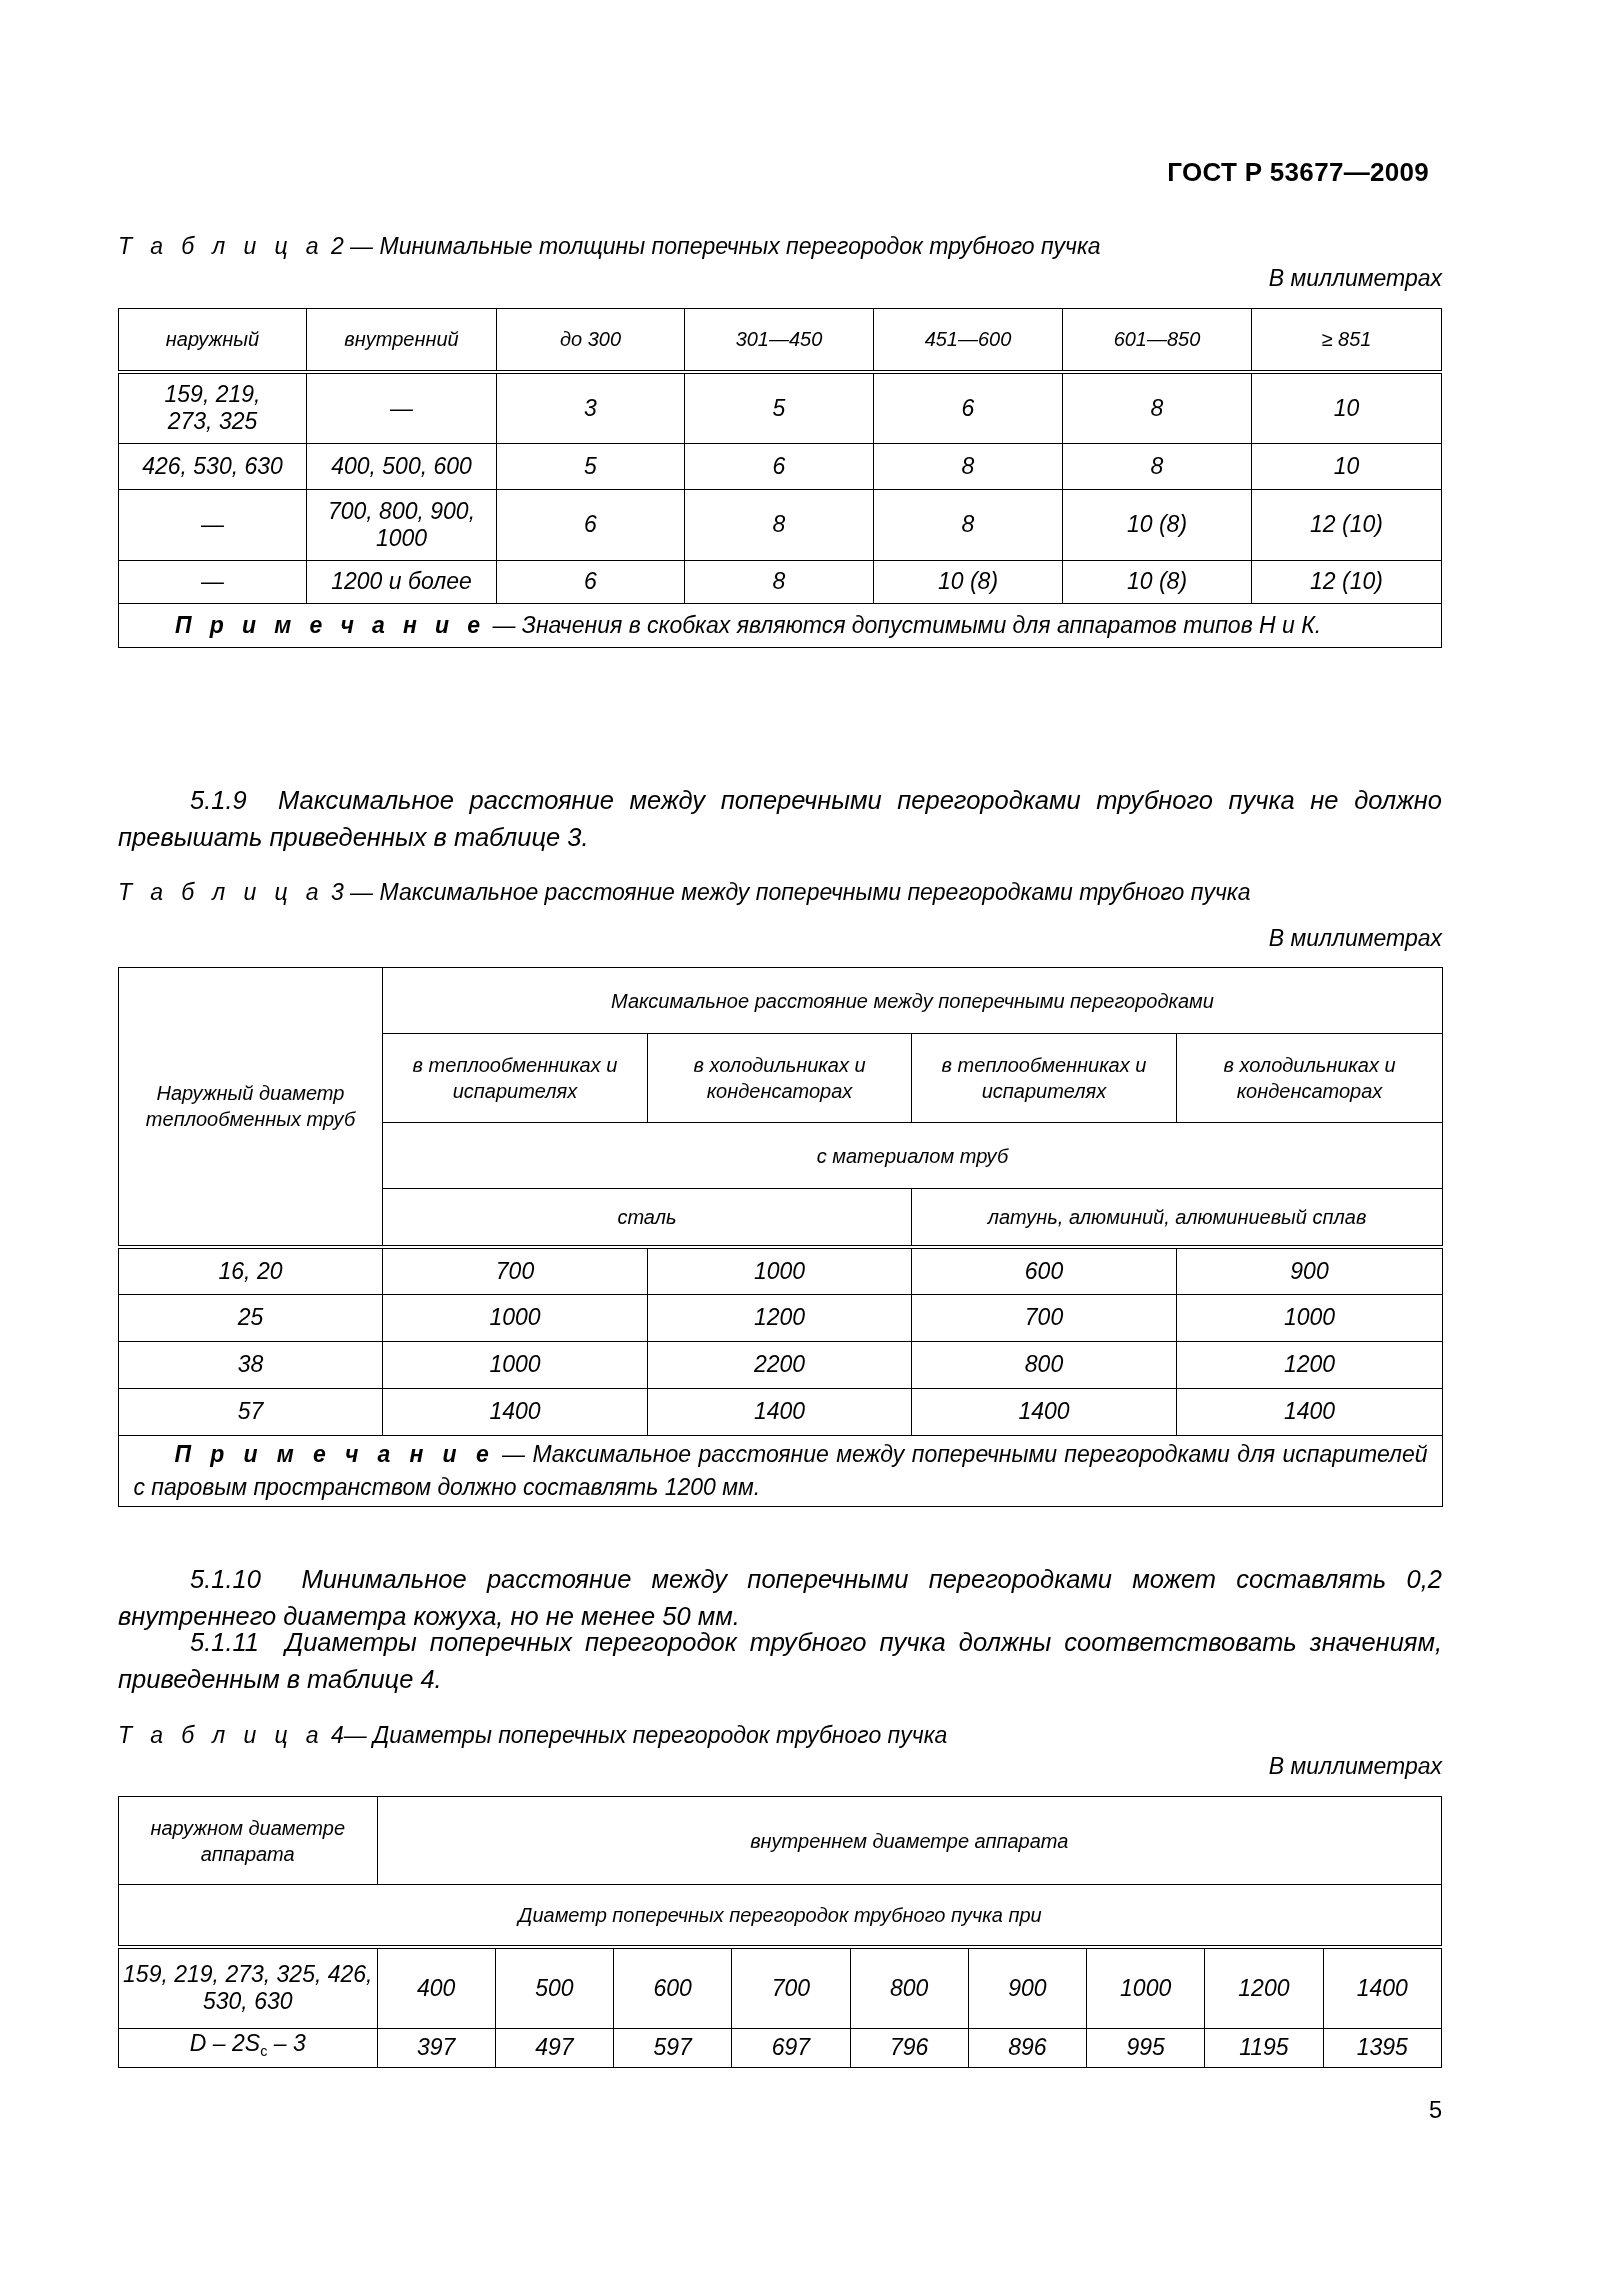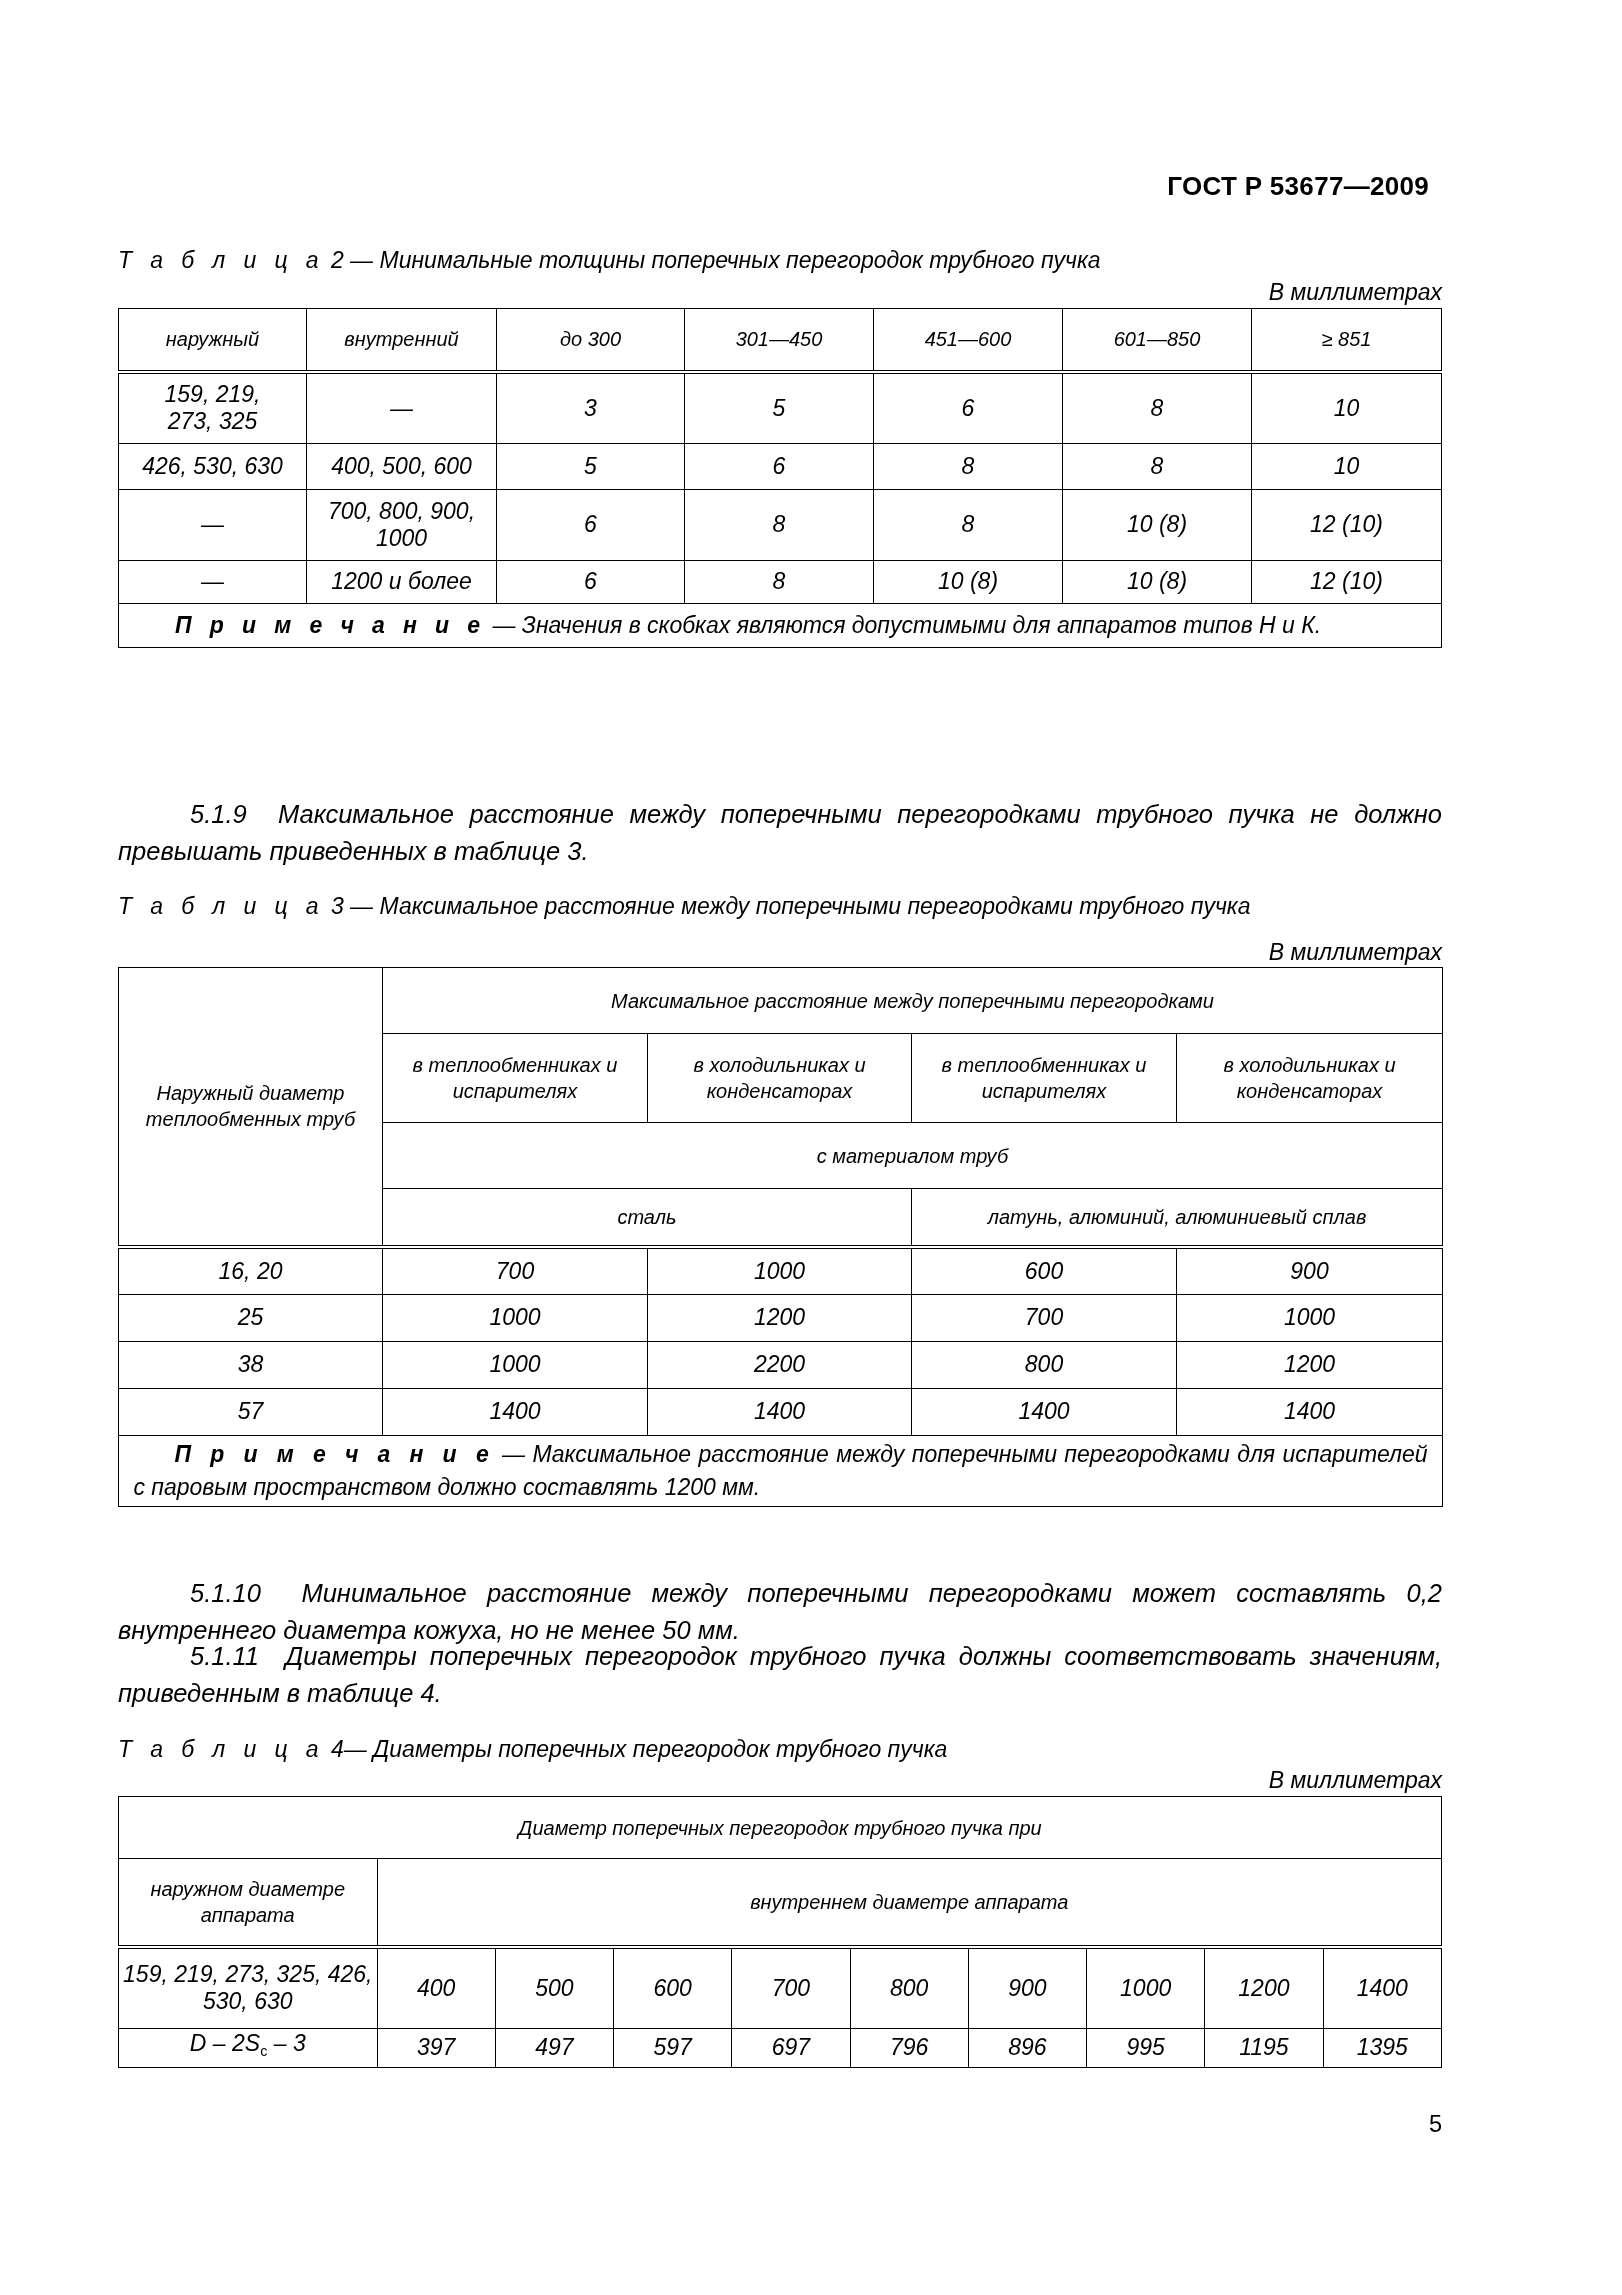--- a/index.html
+++ b/index.html
@@ -1,20 +1,20 @@
 <!DOCTYPE html>
 <html style="font-size:10.5px"><head>
 <meta charset="utf-8">
 <style>
   html, body { margin: 0; padding: 0; background: #ffffff; }
   body {
     width: 1623px; height: 2295px; position: relative; overflow: hidden;
     font-family: "Liberation Sans", "DejaVu Sans", sans-serif; color: #000;
   }
-  .abs { position: absolute; margin-top: 14px; }
+  .abs { position: absolute; }
   .doc-code { right: 194px; top: 157px; font-weight: bold; font-size: 26px; letter-spacing: 0.3px; }
   .caption { left: 118px; font-size: 23px; font-style: italic; white-space: nowrap; }
   .caption .sp { letter-spacing: 5.9px; }
   .units { right: 181px; font-size: 23px; font-style: italic; white-space: nowrap; text-align: right; }
   .para { left: 118px; width: 1324px; font-size: 25.5px; font-style: italic; line-height: 37px; text-align: justify; }
   .para .ind { display: inline-block; width: 72px; }
   .page-num { right: 181px; top: 2097px; font-size: 23.6px; }
 
   table.gt { position: absolute; left: 118px; width: 1324px; border-collapse: collapse; table-layout: fixed;
              font-style: italic; font-size: 23px; }
@@ -175,26 +175,26 @@
       <col style="width:118px">
       <col style="width:118px">
       <col style="width:118px">
       <col style="width:118px">
       <col style="width:118px">
       <col style="width:118px">
       <col style="width:118px">
       <col style="width:118px">
   </colgroup>
   <tbody>
-      <tr style="height:62px">
-    <td colspan="10" class="hdr">Диаметр поперечных перегородок трубного пучка при</td>
-  </tr>
-  <tr style="height:88px">
+      <tr style="height:88px">
     <td class="hdr" style="padding:0 13px">наружном диаметре аппарата</td>
     <td colspan="9" class="hdr">внутреннем диаметре аппарата</td>
+  </tr>
+  <tr style="height:62px">
+    <td colspan="10" class="hdr">Диаметр поперечных перегородок трубного пучка при</td>
   </tr>
   <tr class="dbl" style="height:82px">
     <td style="padding:0 0">159, 219, 273, 325, 426, 530, 630</td>
     <td class="thin-r">400</td>
     <td class="thin-l thin-r">500</td>
     <td class="thin-l thin-r">600</td>
     <td class="thin-l thin-r">700</td>
     <td class="thin-l thin-r">800</td>
     <td class="thin-l thin-r">900</td>
     <td class="thin-l thin-r">1000</td>

